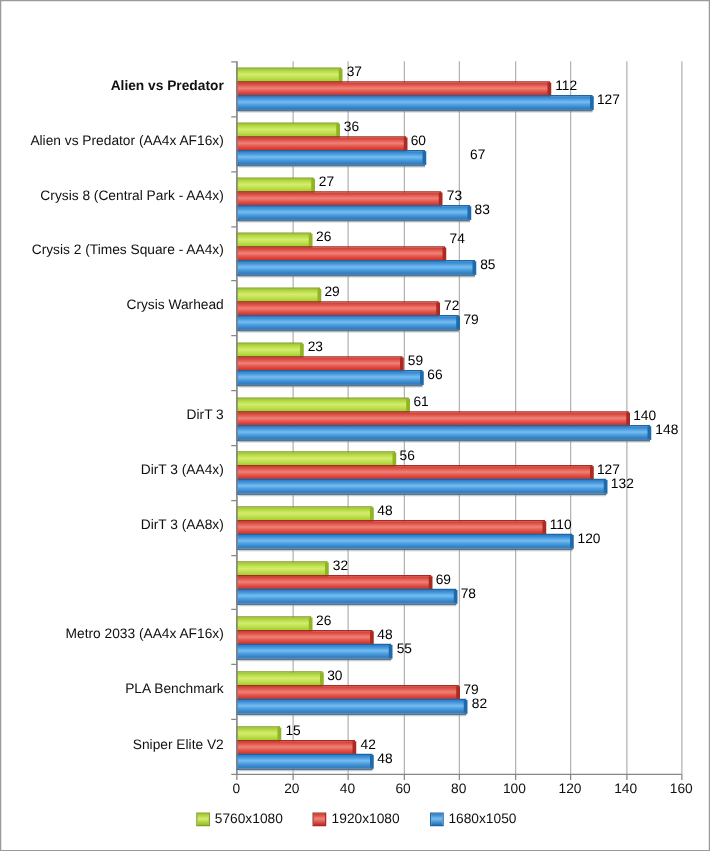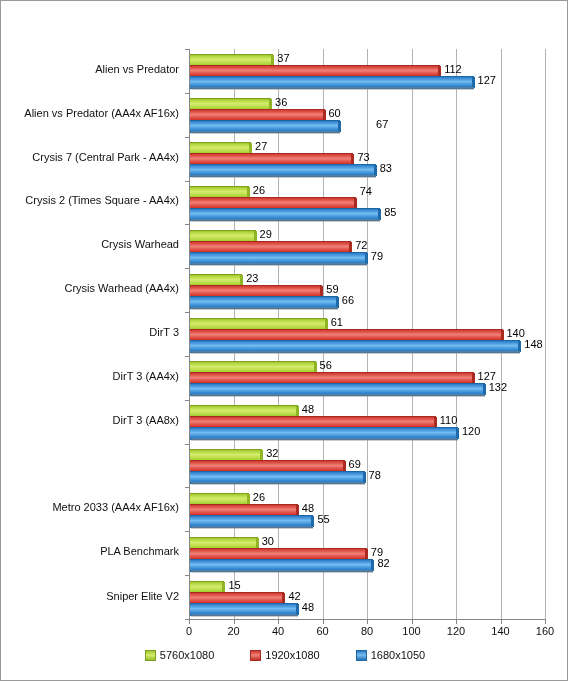--- a/index.html
+++ b/index.html
@@ -176,21 +176,21 @@
 
   
   #legend {
     position: absolute;
     left: 0;
     top: 648px;
     width: 568px;
     display: flex;
     justify-content: center;
     align-items: center;
-    gap: 36px;
+    gap: 24px;
     font-size: 11px;
     color: #101010;
   }
   .legend-item {
     display: flex;
     align-items: center;
     gap: 4px;
   }
   .legend-swatch {
     width: 9px;
@@ -210,26 +210,25 @@
     border: 1px solid #1d66a6;
   }
 </style>
 </head>
 <body>
 
 <div id="chart-frame">
 
 
   <div id="cat-labels">
-      <div class="cat-label" style="top: 61.9231px;">Alien vs Predator</div>
+      <div class="cat-label" style="top: 61.9231px; font-weight: bold;">Alien vs Predator</div>
       <div class="cat-label" style="top: 105.769px;">Alien vs Predator (AA4x AF16x)</div>
-      <div class="cat-label" style="top: 149.615px;">Crysis 7 (Central Park - AA4x)</div>
+      <div class="cat-label" style="top: 149.615px;">Crysis 8 (Central Park - AA4x)</div>
       <div class="cat-label" style="top: 193.462px;">Crysis 2 (Times Square  - AA4x)</div>
       <div class="cat-label" style="top: 237.308px;">Crysis Warhead</div>
-      <div class="cat-label" style="top: 281.154px;">Crysis Warhead (AA4x)</div>
       <div class="cat-label" style="top: 325px;">DirT 3</div>
       <div class="cat-label" style="top: 368.846px;">DirT 3 (AA4x)</div>
       <div class="cat-label" style="top: 412.692px;">DirT 3 (AA8x)</div>
       <div class="cat-label" style="top: 500.385px;">Metro 2033 (AA4x AF16x)</div>
       <div class="cat-label" style="top: 544.231px;">PLA Benchmark</div>
       <div class="cat-label" style="top: 589px;">Sniper Elite V2</div>
     </div>
 
   <div id="plot-area">
       <div class="gridline axis0" style="left: 0px;"></div>

